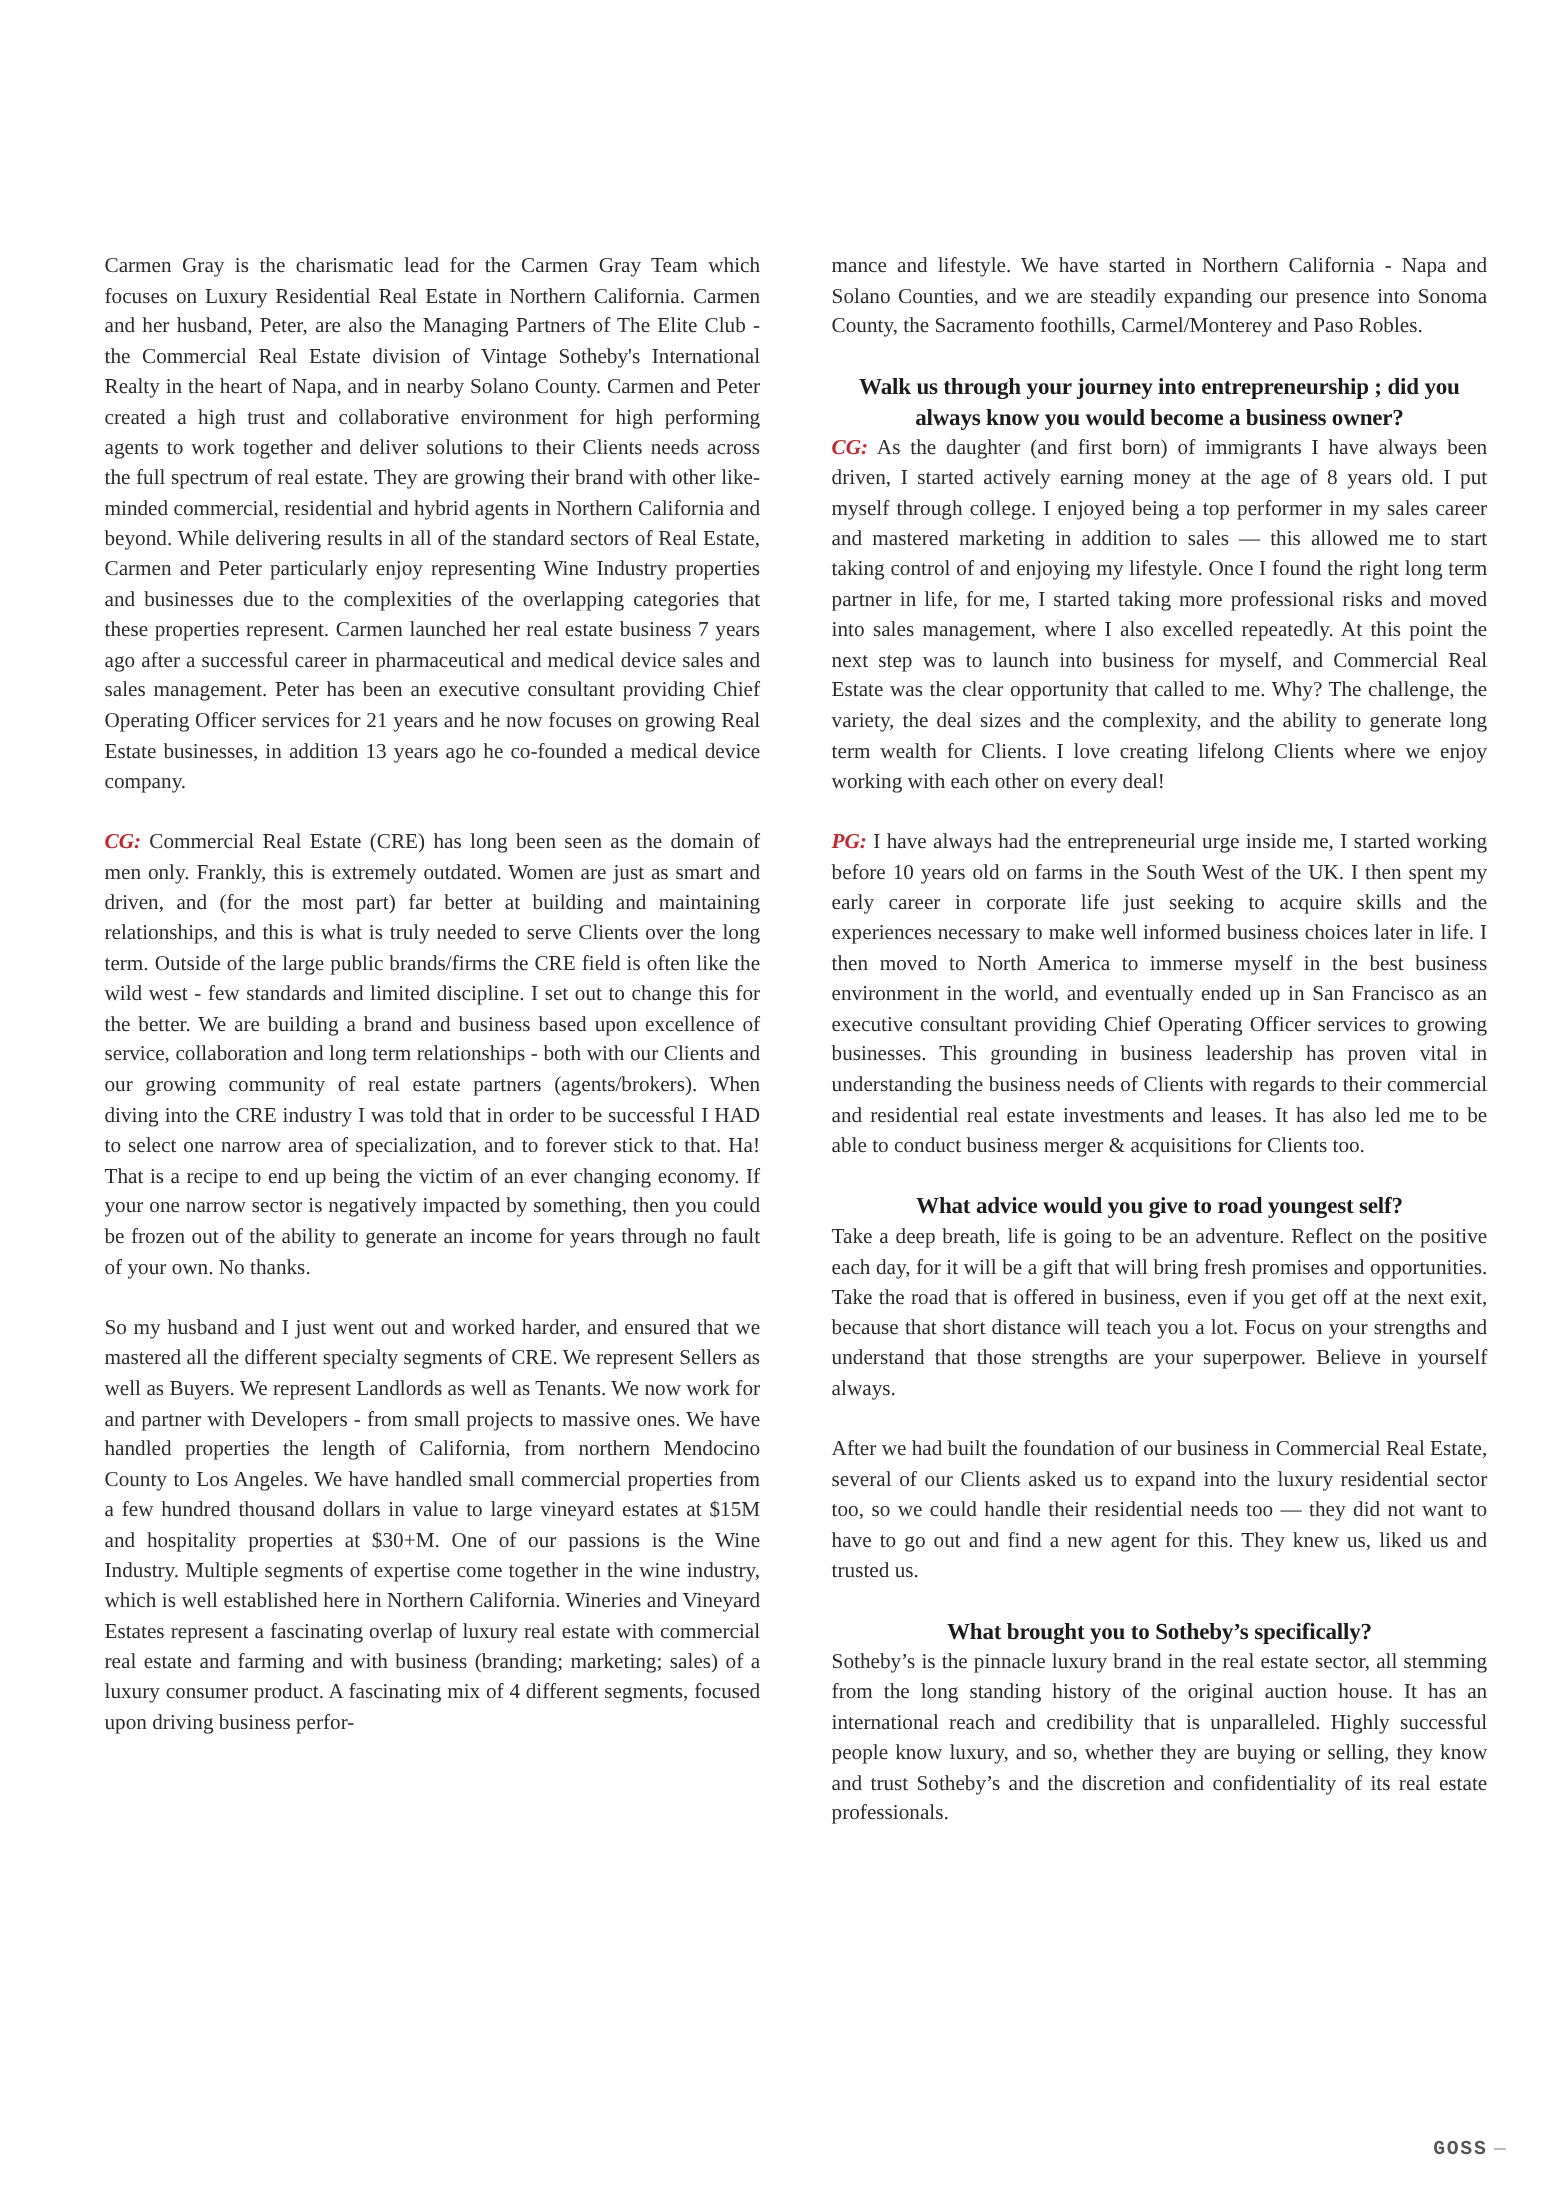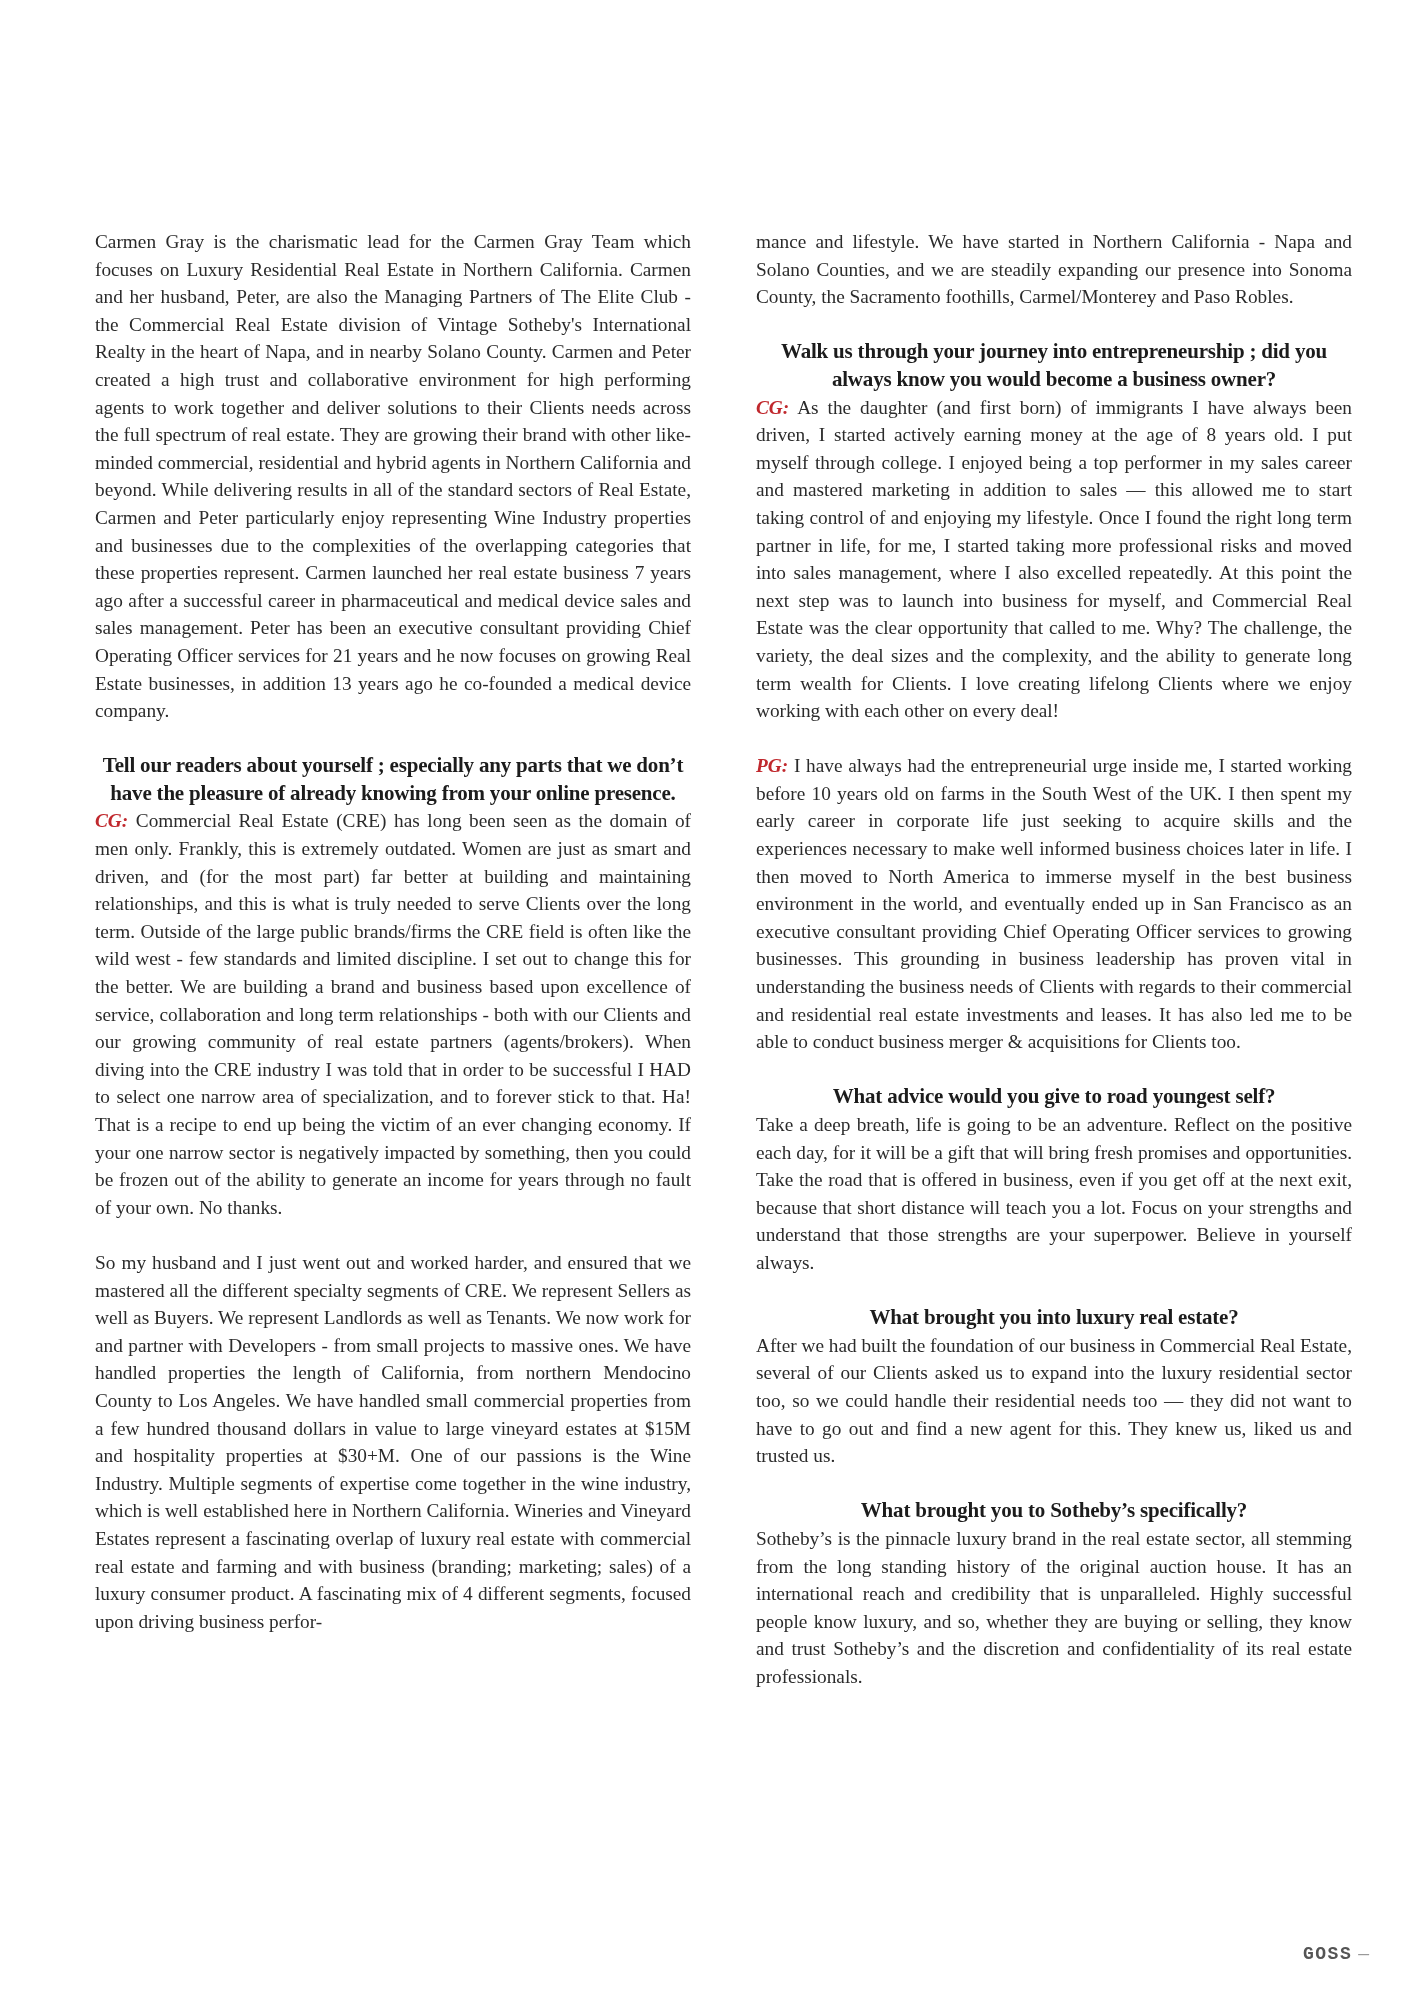--- a/index.html
+++ b/index.html
@@ -75,42 +75,40 @@
 </style>
 </head>
 <body>
 
 <div class="page">
 
   <div class="column col-left">
     <p class="para">Carmen Gray is the charismatic lead for the Carmen Gray Team which focuses on Luxury Residential Real Estate in Northern California. Carmen and her husband, Peter, are also the Managing Partners of The Elite Club - the Commercial Real Estate division of Vintage Sotheby's International Realty in the heart of Napa, and in nearby Solano County. Carmen and Peter created a high trust and collaborative environment for high performing agents to work together and deliver solutions to their Clients needs across the full spectrum of real estate.  They are growing their brand with other like-minded commercial, residential and hybrid agents in Northern California and beyond. While delivering results in all of the standard sectors of Real Estate, Carmen and Peter particularly enjoy representing Wine Industry properties and businesses due to the complexities of the overlapping categories that these properties represent. Carmen launched her real estate business 7 years ago after a successful career in pharmaceutical and medical device sales and sales management. Peter has been an executive consultant providing Chief Operating Officer services for 21 years and he now focuses on growing Real Estate businesses, in addition 13 years ago he co-founded a medical device company.</p>
 
     <div class="section">
-      <h3 class="question">Tell our readers about yourself ; especially any parts that we don’t have the pleasure of already knowing from your online presence.</h3>
       <p class="answer"><span class="speaker">CG:</span> <span>Commercial Real Estate (CRE) has long been seen as the domain of men only.  Frankly, this is extremely outdated.  Women are just as smart and driven, and (for the most part) far better at building and maintaining relationships, and this is what is truly needed to serve Clients over the long term. Outside of the large public brands/firms the CRE field is often like the wild west - few standards and limited discipline.  I set out to change this for the better. We are building a brand and business based upon excellence of service, collaboration and long term relationships - both with our Clients and our growing community of real estate partners (agents/brokers). When diving into the CRE industry I was told that in order to be successful I HAD to select one narrow area of specialization, and to forever stick to that.  Ha!  That is a recipe to end up being the victim of an ever changing economy.  If your one narrow sector is negatively impacted by something, then you could be frozen out of the ability to generate an income for years through no fault of your own.  No thanks.</span></p>
       <p class="answer">So my husband and I just went out and worked harder, and ensured that we mastered all the different specialty segments of CRE.  We represent Sellers as well as Buyers.  We represent Landlords as well as Tenants.  We now work for and partner with Developers - from small projects to massive ones. We have handled properties the length of California, from northern Mendocino County to Los Angeles. We have handled small commercial properties from a few hundred thousand dollars in value to large vineyard estates at $15M and hospitality properties at $30+M. One of our passions is the Wine Industry. Multiple segments of expertise come together in the wine industry, which is well established here in Northern California.  Wineries and Vineyard Estates represent a fascinating overlap of luxury real estate with commercial real estate and farming and with business (branding; marketing; sales) of a luxury consumer product.  A fascinating mix of 4 different segments, focused upon driving business perfor-</p>
     </div>
   </div>
 
   <div class="column col-right">
     <p class="para">mance and lifestyle. We have started in Northern California - Napa and Solano Counties, and we are steadily expanding our presence into Sonoma County, the Sacramento foothills, Carmel/Monterey and Paso Robles.</p>
 
     <div class="section">
       <h3 class="question">Walk us through your journey into entrepreneurship ; did you always know you would become a business owner?</h3>
       <p class="answer"><span class="speaker">CG:</span> <span>As the daughter (and first born) of immigrants I have always been driven, I started actively earning money at the age of 8 years old. I put myself through college.  I enjoyed being a top performer in my sales career and mastered marketing in addition to sales — this allowed me to start taking control of and enjoying my lifestyle. Once I found the right long term partner in life, for me, I started taking more professional risks and moved into sales management, where I also excelled repeatedly.  At this point the next step was to launch into business for myself, and Commercial Real Estate was the clear opportunity that called to me.  Why?  The challenge, the variety, the deal sizes and the complexity, and the ability to generate long term wealth for Clients.  I love creating lifelong Clients where we enjoy working with each other on every deal!</span></p>
       <p class="answer"><span class="speaker">PG:</span> <span>I have always had the entrepreneurial urge inside me, I started working before 10 years old on farms in the South West of the UK. I then spent my early career in corporate life just seeking to acquire skills and the experiences necessary to make well informed business choices later in life. I then moved to North America to immerse myself in the best business environment in the world, and eventually ended up in San Francisco as an executive consultant providing Chief Operating Officer services to growing businesses. This grounding in business leadership has proven vital in understanding the business needs of Clients with regards to their commercial and residential real estate investments and leases.  It has also led me to be able to conduct business merger &amp; acquisitions for Clients too.</span></p>
     </div>
 
     <div class="section">
       <h3 class="question">What advice would you give to road youngest self?</h3>
       <p class="answer">Take a deep breath, life is going to be an adventure. Reflect on the positive each day, for it will be a gift that will bring fresh promises and opportunities. Take the road that is offered in business, even if you get off at the next exit, because that short distance will teach you a lot. Focus on your strengths and understand that those strengths are your superpower. Believe in yourself always.</p>
     </div>
 
     <div class="section">
-      <h3 class="question">What brought you into luxury real estate?</h3>
       <p class="answer">After we had built the foundation of our business in Commercial Real Estate, several of our Clients asked us to expand into the luxury residential sector too, so we could handle their residential needs too — they did not want to have to go out and find a new agent for this. They knew us, liked us and trusted us.</p>
     </div>
 
     <div class="section">
       <h3 class="question">What brought you to Sotheby’s specifically?</h3>
       <p class="answer">Sotheby’s is the pinnacle luxury brand in the real estate sector, all stemming from the long standing history of the original auction house. It has an international reach and credibility that is unparalleled. Highly successful people know luxury, and so, whether they are buying or selling, they know and trust Sotheby’s and the discretion and confidentiality of its real estate professionals.</p>
     </div>
   </div>
 
   <div class="footer">

